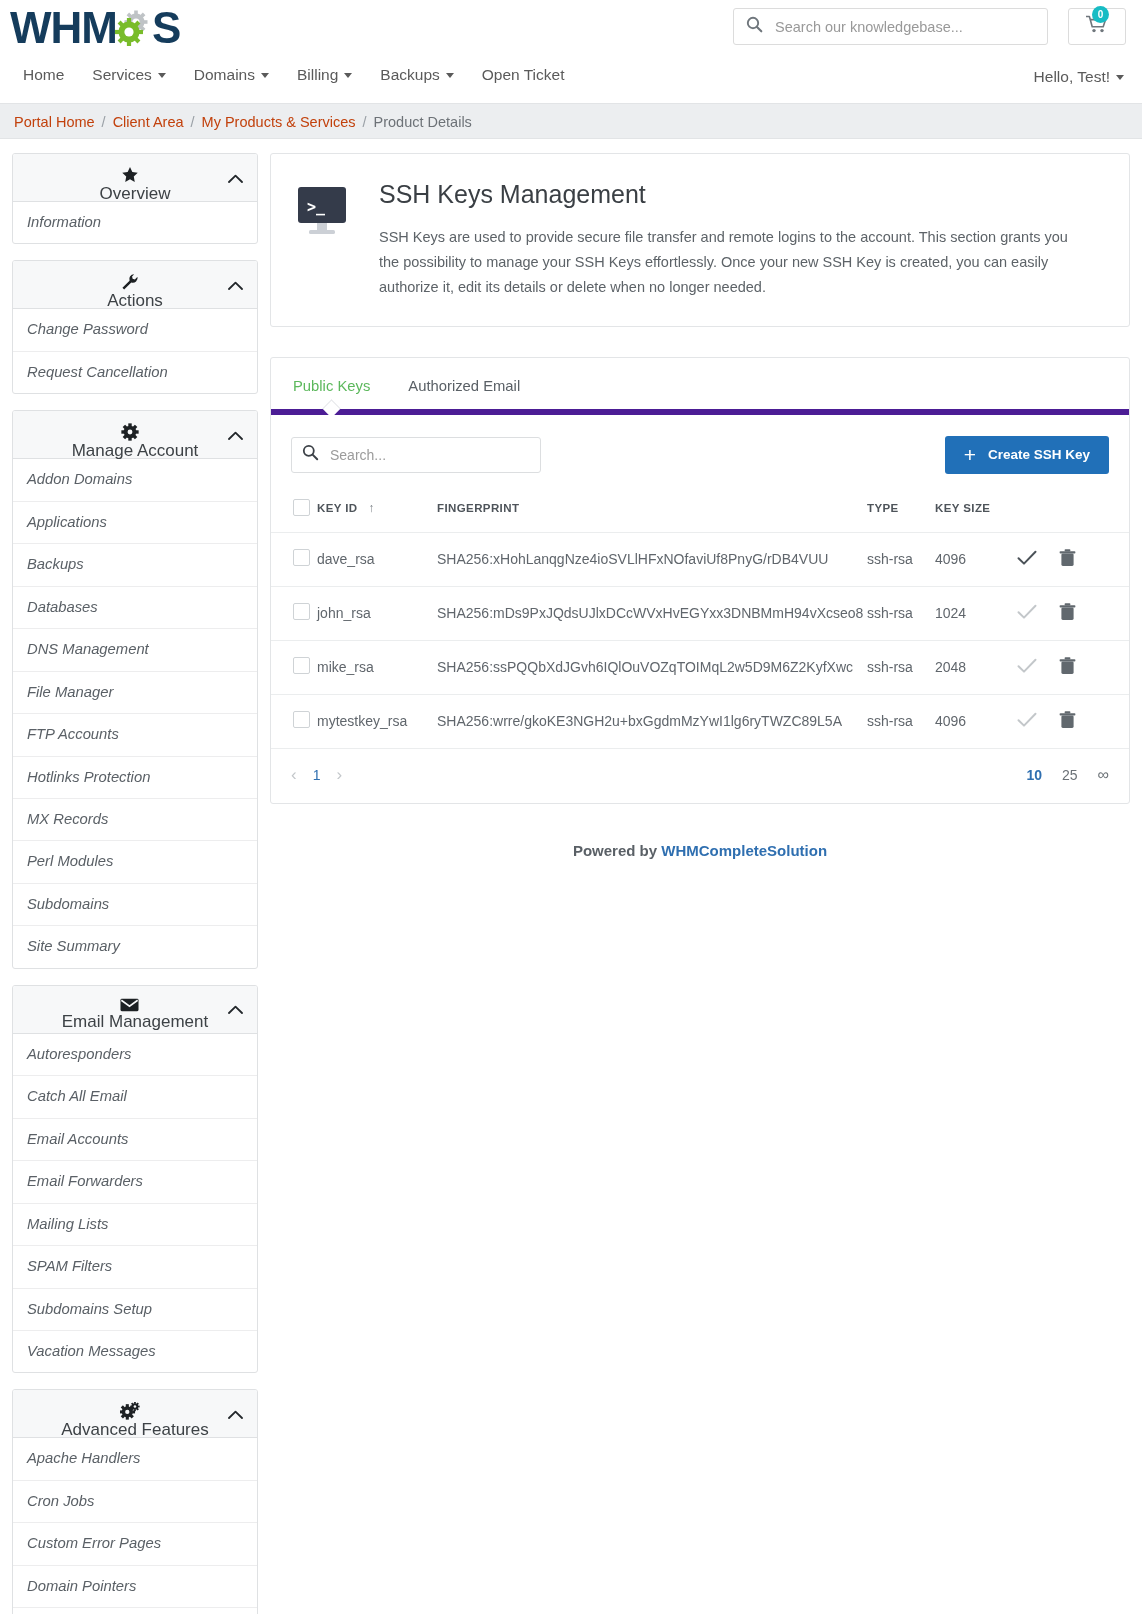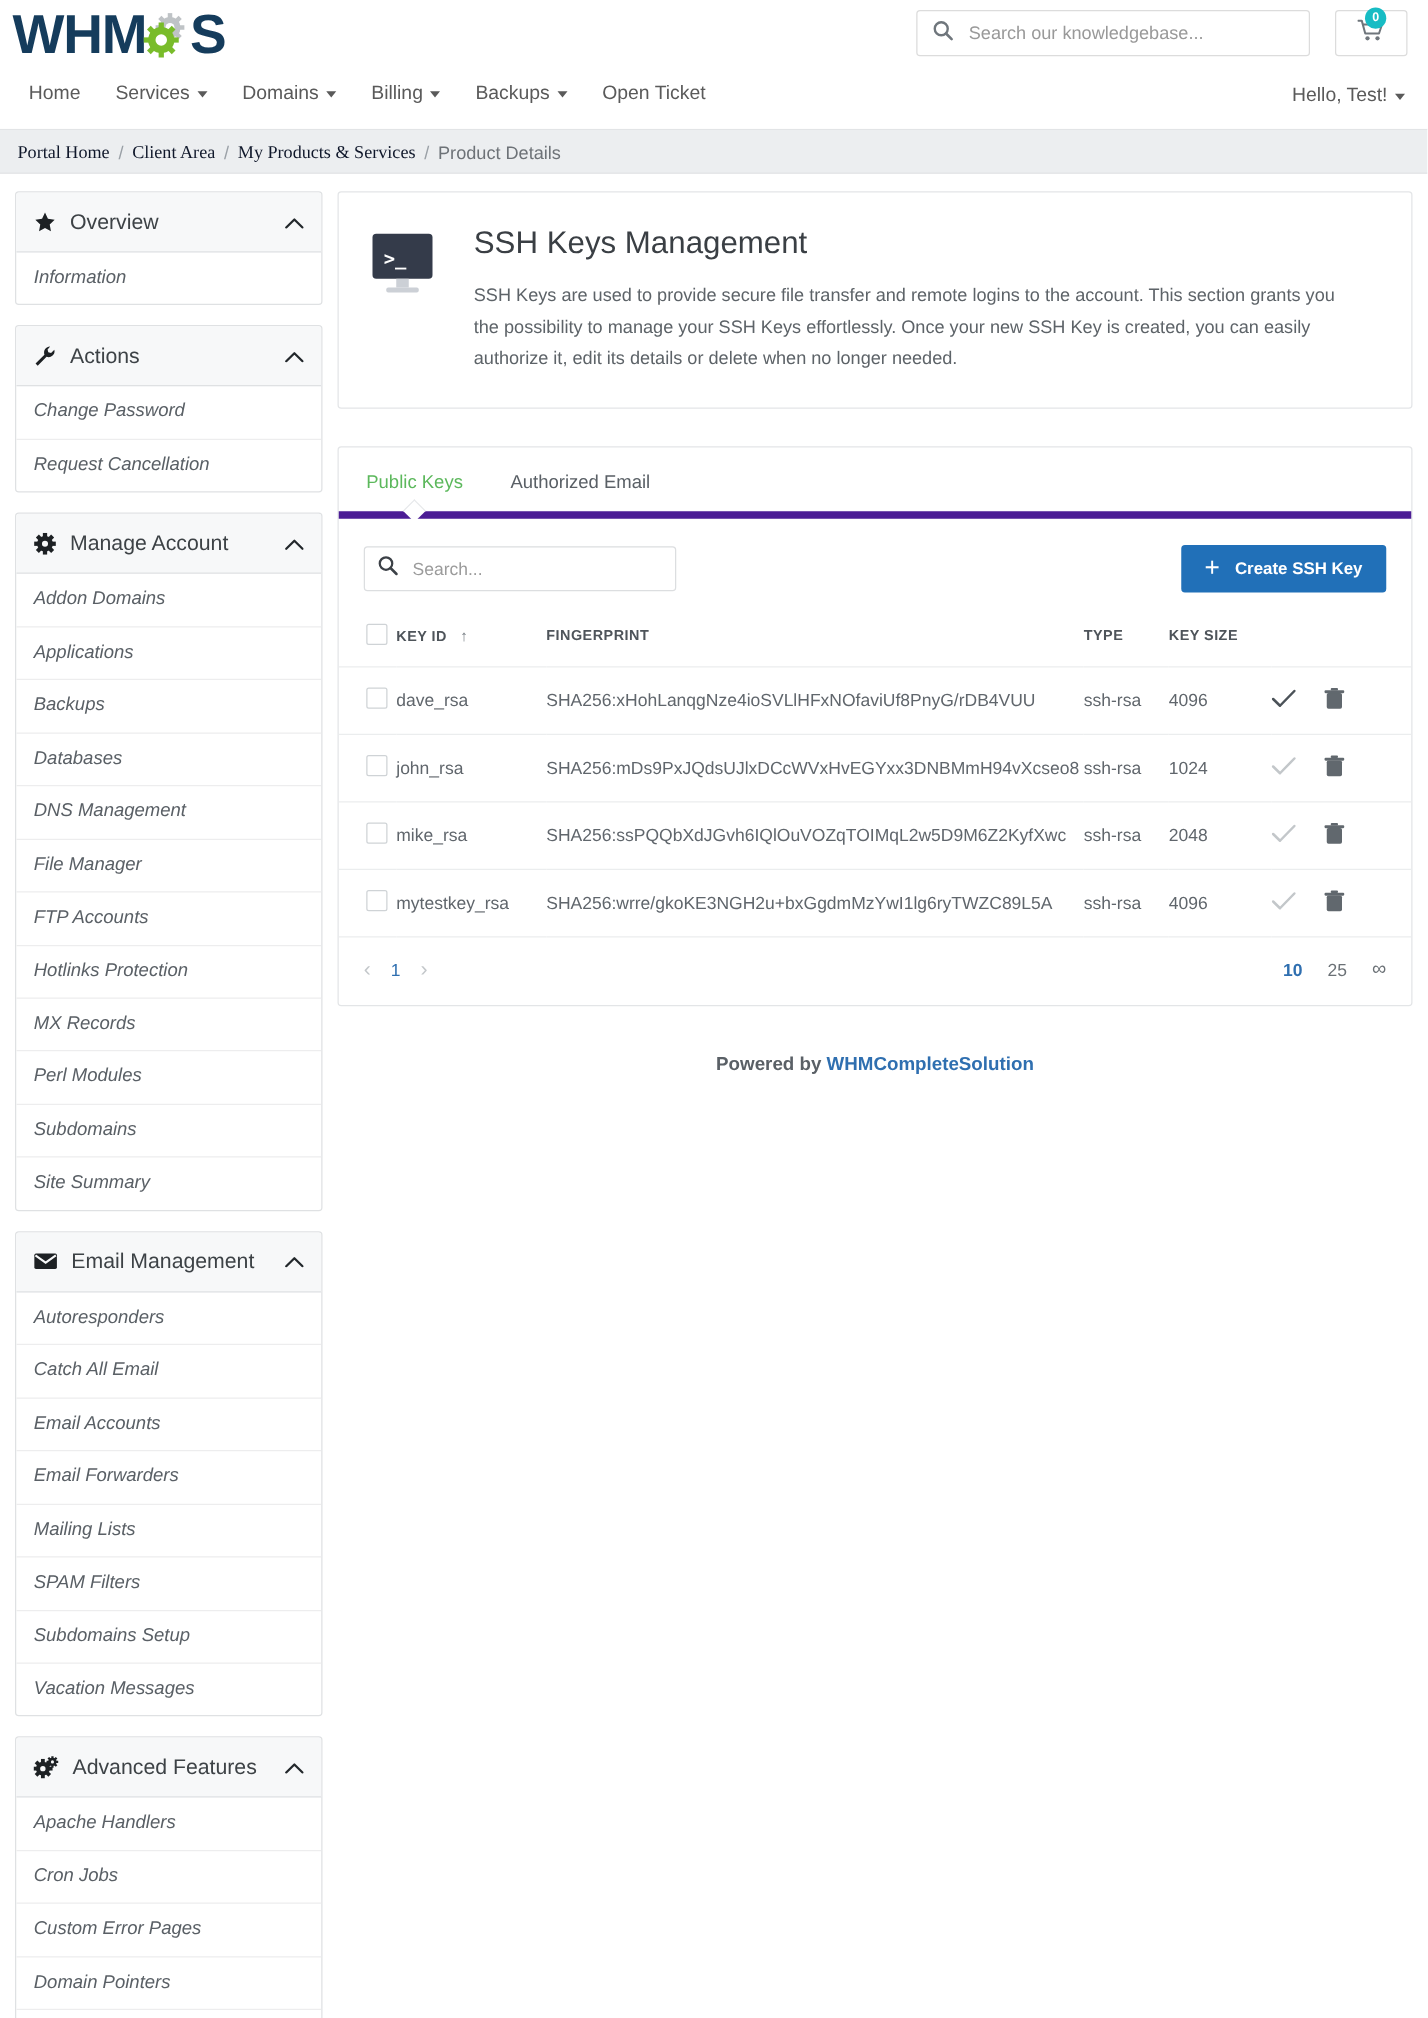--- a/index.html
+++ b/index.html
@@ -122,21 +122,21 @@
     background: #eceef0;
     border-top: 1px solid #e2e4e6;
     border-bottom: 1px solid #e2e4e6;
     padding: 10px 14px;
     font-size: 14.5px;
     color: #6d7277;
     display: flex; align-items: center;
     flex-wrap: wrap;
     height: 36px;
   }
-  .breadcrumb a { color: #0f172a; text-decoration: none; font-family: Liberation Serif, serif; }
+  .breadcrumb a { color: #c2410c; text-decoration: none; }
   .breadcrumb .sep { margin: 0 7px; color: #9aa0a6; }
   .breadcrumb .current { color: #6d7277; }
 
   
   .page {
     display: flex;
     align-items: flex-start;
     padding: 14px 12px 0 12px;
     gap: 12px;
   }
@@ -153,20 +153,21 @@
   }
   .panel-head {
     background: #f7f8f9;
     border-bottom: 1px solid #dfe1e3;
     padding: 12px 14px;
     display: flex; align-items: center;
     font-size: 17px;
     color: #3d4246;
     position: relative;
     height: 48px;
+    flex-direction: column;
   }
   .panel-head .phicon {
     margin-right: 11px;
     display: flex; align-items: center;
     color: #1d2124;
   }
   .chev {
     position: absolute;
     right: 14px; top: 50%;
     transform: translateY(-50%);

